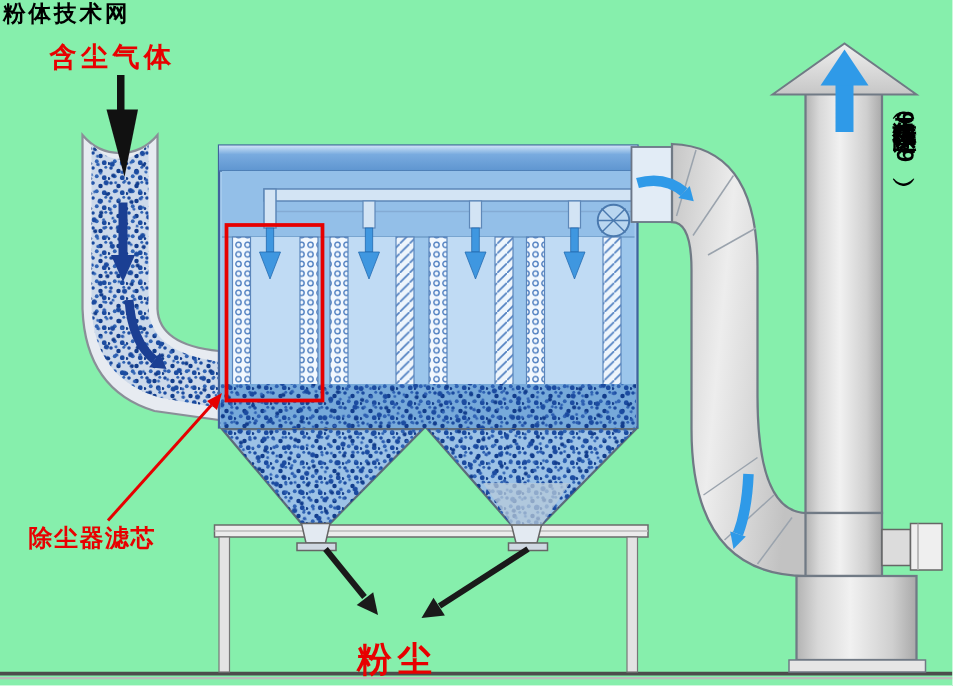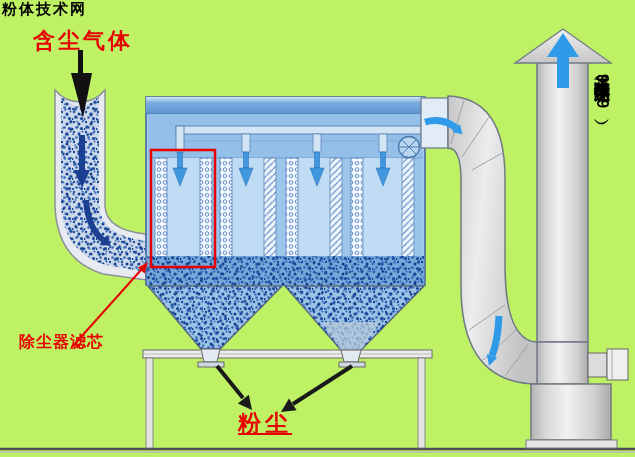--- a/index.html
+++ b/index.html
@@ -1,33 +1,33 @@
 <!DOCTYPE html>
 <html><head>
 <meta charset="utf-8">
 <style>
   html,body{margin:0;padding:0;background:#fff;}
   #stage{
-    position:relative;width:635px;height:457px;background:#bef264;overflow:hidden;
+    position:relative;width:635px;height:457px;background:#86efac;overflow:hidden;
     font-family:"Liberation Sans","DejaVu Sans",sans-serif;
   }
   #stage svg{position:absolute;left:0;top:0;}
   .lbl{position:absolute;font-weight:bold;white-space:nowrap;}
   .lbl.red{color:#e80000;}
   .lbl.black{color:#000;}
   #watermark{left:2px;top:0px;font-size:15px;letter-spacing:2px;}
-  #inlet-label{left:33px;top:26px;font-size:22px;letter-spacing:3px;}
+  #inlet-label{left:33px;top:26px;font-size:18px;letter-spacing:3px;}
   #outlet-label{left:513px;top:8px;font-size:22px;letter-spacing:2px;}
   #stack-note{
     left:591px;top:66px;height:215px;
     writing-mode:vertical-rl;text-orientation:mixed;
     font-size:16px;letter-spacing:1px;
   }
-  #filter-label{left:19px;top:332px;font-size:16px;letter-spacing:1px;}
-  #dust-label{left:238px;top:408px;font-size:23px;letter-spacing:4px;text-decoration:underline;}
+  #filter-label{left:19px;top:349px;font-size:16px;letter-spacing:1px;}
+  #dust-label{left:238px;top:424px;font-size:23px;letter-spacing:4px;}
 </style>
 </head>
 <body>
 
 <div id="stage">
 
 <svg width="635" height="457" viewBox="0 0 635 457">
   <defs>
     <pattern id="spkA" width="12" height="10" patternUnits="userSpaceOnUse">
       <circle cx="2" cy="2" r="1.2" fill="#1b4ba0"></circle>

